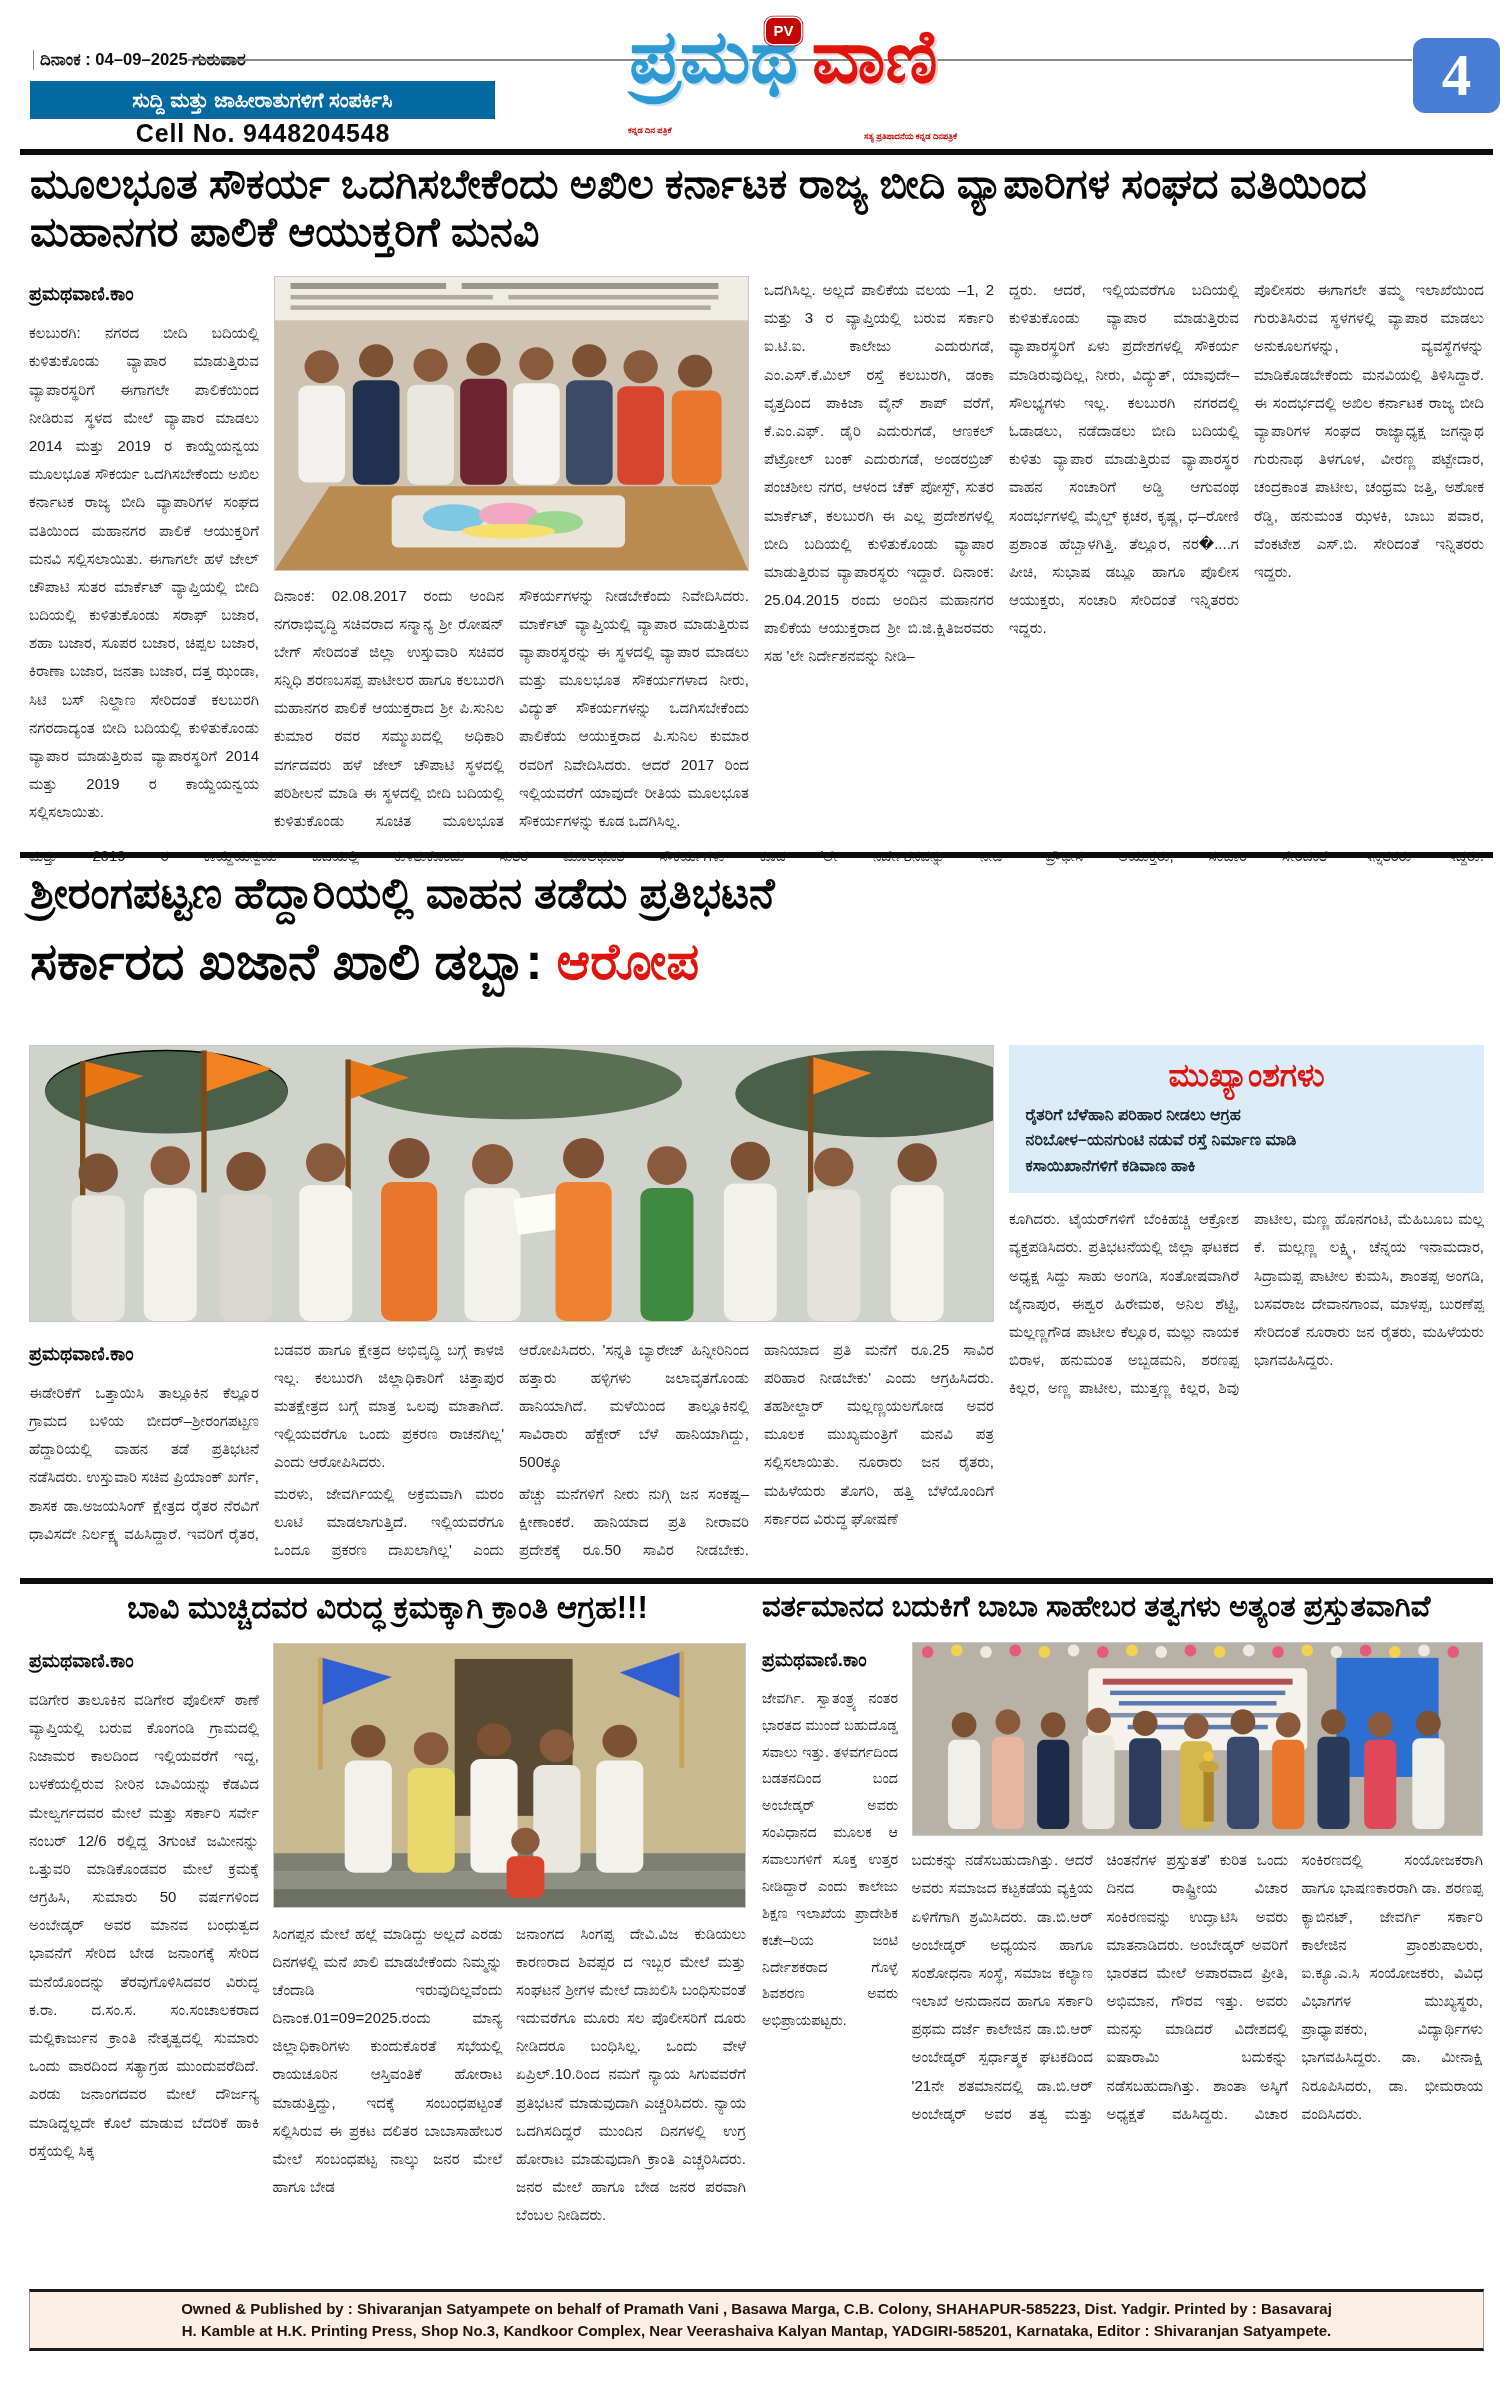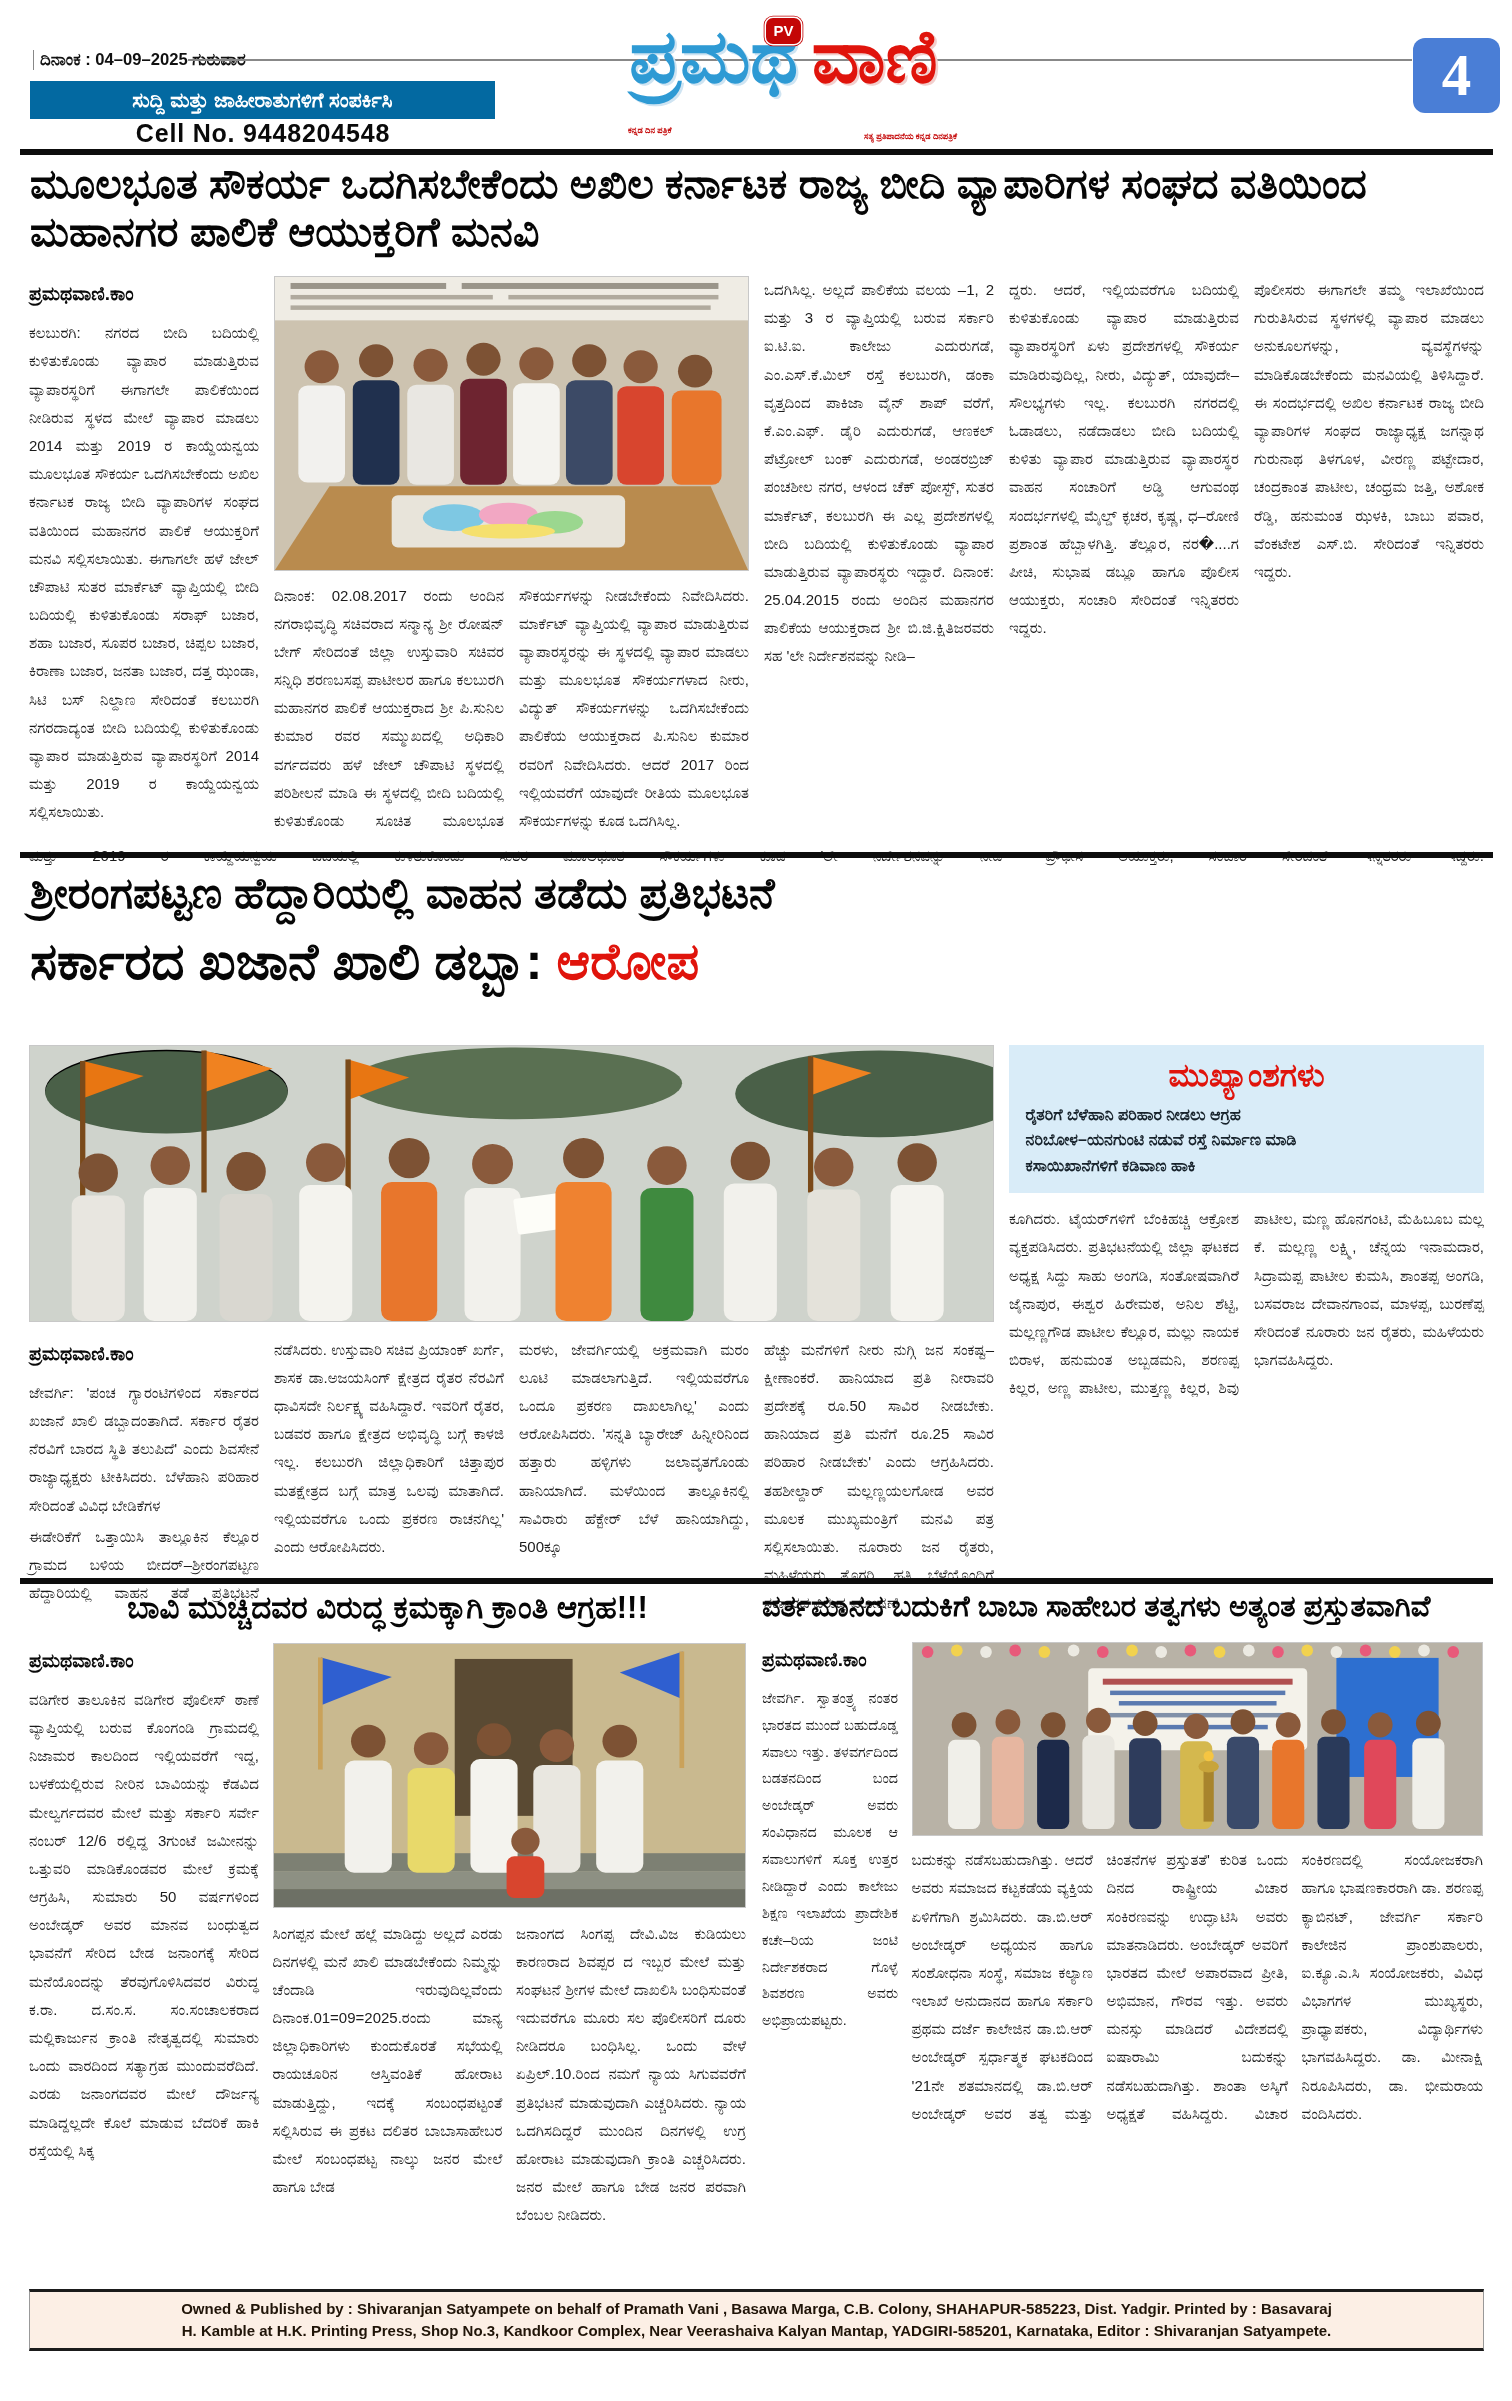--- a/index.html
+++ b/index.html
@@ -218,21 +218,20 @@
       <div class="hl-item">ನರಿಬೋಳ–ಯನಗುಂಟಿ ನಡುವೆ ರಸ್ತೆ ನಿರ್ಮಾಣ ಮಾಡಿ</div>
       <div class="hl-item">ಕಸಾಯಿಖಾನೆಗಳಿಗೆ ಕಡಿವಾಣ ಹಾಕಿ</div>
     </div>
     <div class="a2-rightcols body-text">
       <p>ಕೂಗಿದರು. ಟೈಯರ್‌ಗಳಿಗೆ ಬೆಂಕಿಹಚ್ಚಿ ಆಕ್ರೋಶ ವ್ಯಕ್ತಪಡಿಸಿದರು. ಪ್ರತಿಭಟನೆಯಲ್ಲಿ ಜಿಲ್ಲಾ ಘಟಕದ ಅಧ್ಯಕ್ಷ ಸಿದ್ದು ಸಾಹು ಅಂಗಡಿ, ಸಂತೋಷವಾಗಿರೆ ಜೈನಾಪುರ, ಈಶ್ವರ ಹಿರೇಮಠ, ಅನಿಲ ಶೆಟ್ಟಿ, ಮಲ್ಲಣ್ಣಗೌಡ ಪಾಟೀಲ ಕೆಲ್ಲೂರ, ಮಲ್ಲು ನಾಯಕ ಬಿರಾಳ, ಹನುಮಂತ ಅಬ್ಬಡಮನಿ, ಶರಣಪ್ಪ ಕಿಲ್ಲರ, ಅಣ್ಣ ಪಾಟೀಲ, ಮುತ್ತಣ್ಣ ಕಿಲ್ಲರ, ಶಿವು ಪಾಟೀಲ, ಮಣ್ಣ ಹೊನಗಂಟಿ, ಮೆಹಿಬೂಬ ಮಲ್ಲ ಕೆ. ಮಲ್ಲಣ್ಣ ಲಕ್ಷ್ಮಿ, ಚೆನ್ನಯ ಇನಾಮದಾರ, ಸಿದ್ರಾಮಪ್ಪ ಪಾಟೀಲ ಕುಮಸಿ, ಶಾಂತಪ್ಪ ಅಂಗಡಿ, ಬಸವರಾಜ ದೇವಾನಗಾಂವ, ಮಾಳಪ್ಪ, ಬುರಣೆಪ್ಪ ಸೇರಿದಂತೆ ನೂರಾರು ಜನ ರೈತರು, ಮಹಿಳೆಯರು ಭಾಗವಹಿಸಿದ್ದರು.</p>
     </div>
   </div>
 
   <div class="a2-under body-text">
     <div class="byline">ಪ್ರಮಥವಾಣಿ.ಕಾಂ</div>
-    <p>ಜೇವರ್ಗಿ: 'ಪಂಚ ಗ್ಯಾರಂಟಿಗಳಿಂದ ಸರ್ಕಾರದ ಖಜಾನೆ ಖಾಲಿ ಡಬ್ಬಾದಂತಾಗಿದೆ. ಸರ್ಕಾರ ರೈತರ ನೆರವಿಗೆ ಬಾರದ ಸ್ಥಿತಿ ತಲುಪಿದೆ' ಎಂದು ಶಿವಸೇನೆ ರಾಜ್ಯಾಧ್ಯಕ್ಷರು ಟೀಕಿಸಿದರು. ಬೆಳೆಹಾನಿ ಪರಿಹಾರ ಸೇರಿದಂತೆ ವಿವಿಧ ಬೇಡಿಕೆಗಳ</p>
     <p>ಈಡೇರಿಕೆಗೆ ಒತ್ತಾಯಿಸಿ ತಾಲ್ಲೂಕಿನ ಕೆಲ್ಲೂರ ಗ್ರಾಮದ ಬಳಿಯ ಬೀದರ್–ಶ್ರೀರಂಗಪಟ್ಟಣ ಹೆದ್ದಾರಿಯಲ್ಲಿ ವಾಹನ ತಡೆ ಪ್ರತಿಭಟನೆ ನಡೆಸಿದರು. ಉಸ್ತುವಾರಿ ಸಚಿವ ಪ್ರಿಯಾಂಕ್ ಖರ್ಗೆ, ಶಾಸಕ ಡಾ.ಅಜಯಸಿಂಗ್ ಕ್ಷೇತ್ರದ ರೈತರ ನೆರವಿಗೆ ಧಾವಿಸದೇ ನಿರ್ಲಕ್ಷ್ಯ ವಹಿಸಿದ್ದಾರೆ. ಇವರಿಗೆ ರೈತರ, ಬಡವರ ಹಾಗೂ ಕ್ಷೇತ್ರದ ಅಭಿವೃದ್ಧಿ ಬಗ್ಗೆ ಕಾಳಜಿ ಇಲ್ಲ. ಕಲಬುರಗಿ ಜಿಲ್ಲಾಧಿಕಾರಿಗೆ ಚಿತ್ತಾಪುರ ಮತಕ್ಷೇತ್ರದ ಬಗ್ಗೆ ಮಾತ್ರ ಒಲವು ಮಾತಾಗಿದೆ. ಇಲ್ಲಿಯವರೆಗೂ ಒಂದು ಪ್ರಕರಣ ರಾಚನಗಿಲ್ಲ' ಎಂದು ಆರೋಪಿಸಿದರು.</p>
     <p>ಮರಳು, ಜೇವರ್ಗಿಯಲ್ಲಿ ಅಕ್ರಮವಾಗಿ ಮರಂ ಲೂಟಿ ಮಾಡಲಾಗುತ್ತಿದೆ. ಇಲ್ಲಿಯವರೆಗೂ ಒಂದೂ ಪ್ರಕರಣ ದಾಖಲಾಗಿಲ್ಲ' ಎಂದು ಆರೋಪಿಸಿದರು. 'ಸನ್ನತಿ ಬ್ಯಾರೇಜ್ ಹಿನ್ನೀರಿನಿಂದ ಹತ್ತಾರು ಹಳ್ಳಿಗಳು ಜಲಾವೃತಗೊಂಡು ಹಾನಿಯಾಗಿದೆ. ಮಳೆಯಿಂದ ತಾಲ್ಲೂಕಿನಲ್ಲಿ ಸಾವಿರಾರು ಹೆಕ್ಟೇರ್ ಬೆಳೆ ಹಾನಿಯಾಗಿದ್ದು, 500ಕ್ಕೂ</p>
     <p>ಹೆಚ್ಚು ಮನೆಗಳಿಗೆ ನೀರು ನುಗ್ಗಿ ಜನ ಸಂಕಷ್ಟ–ಕ್ಷೀಣಾಂಕರೆ. ಹಾನಿಯಾದ ಪ್ರತಿ ನೀರಾವರಿ ಪ್ರದೇಶಕ್ಕೆ ರೂ.50 ಸಾವಿರ ನೀಡಬೇಕು. ಹಾನಿಯಾದ ಪ್ರತಿ ಮನೆಗೆ ರೂ.25 ಸಾವಿರ ಪರಿಹಾರ ನೀಡಬೇಕು' ಎಂದು ಆಗ್ರಹಿಸಿದರು. ತಹಶೀಲ್ದಾರ್ ಮಲ್ಲಣ್ಣಯಲಗೋಡ ಅವರ ಮೂಲಕ ಮುಖ್ಯಮಂತ್ರಿಗೆ ಮನವಿ ಪತ್ರ ಸಲ್ಲಿಸಲಾಯಿತು. ನೂರಾರು ಜನ ರೈತರು, ಮಹಿಳೆಯರು ತೊಗರಿ, ಹತ್ತಿ ಬೆಳೆಯೊಂದಿಗೆ ಸರ್ಕಾರದ ವಿರುದ್ಧ ಘೋಷಣೆ</p>
   </div>
 </div>
 
 <div class="abs hbar bar3"></div>
 
 <div class="abs a3">
   <div class="headline a3-headline">ಬಾವಿ ಮುಚ್ಚಿದವರ ವಿರುದ್ಧ ಕ್ರಮಕ್ಕಾಗಿ ಕ್ರಾಂತಿ ಆಗ್ರಹ!!!</div>

